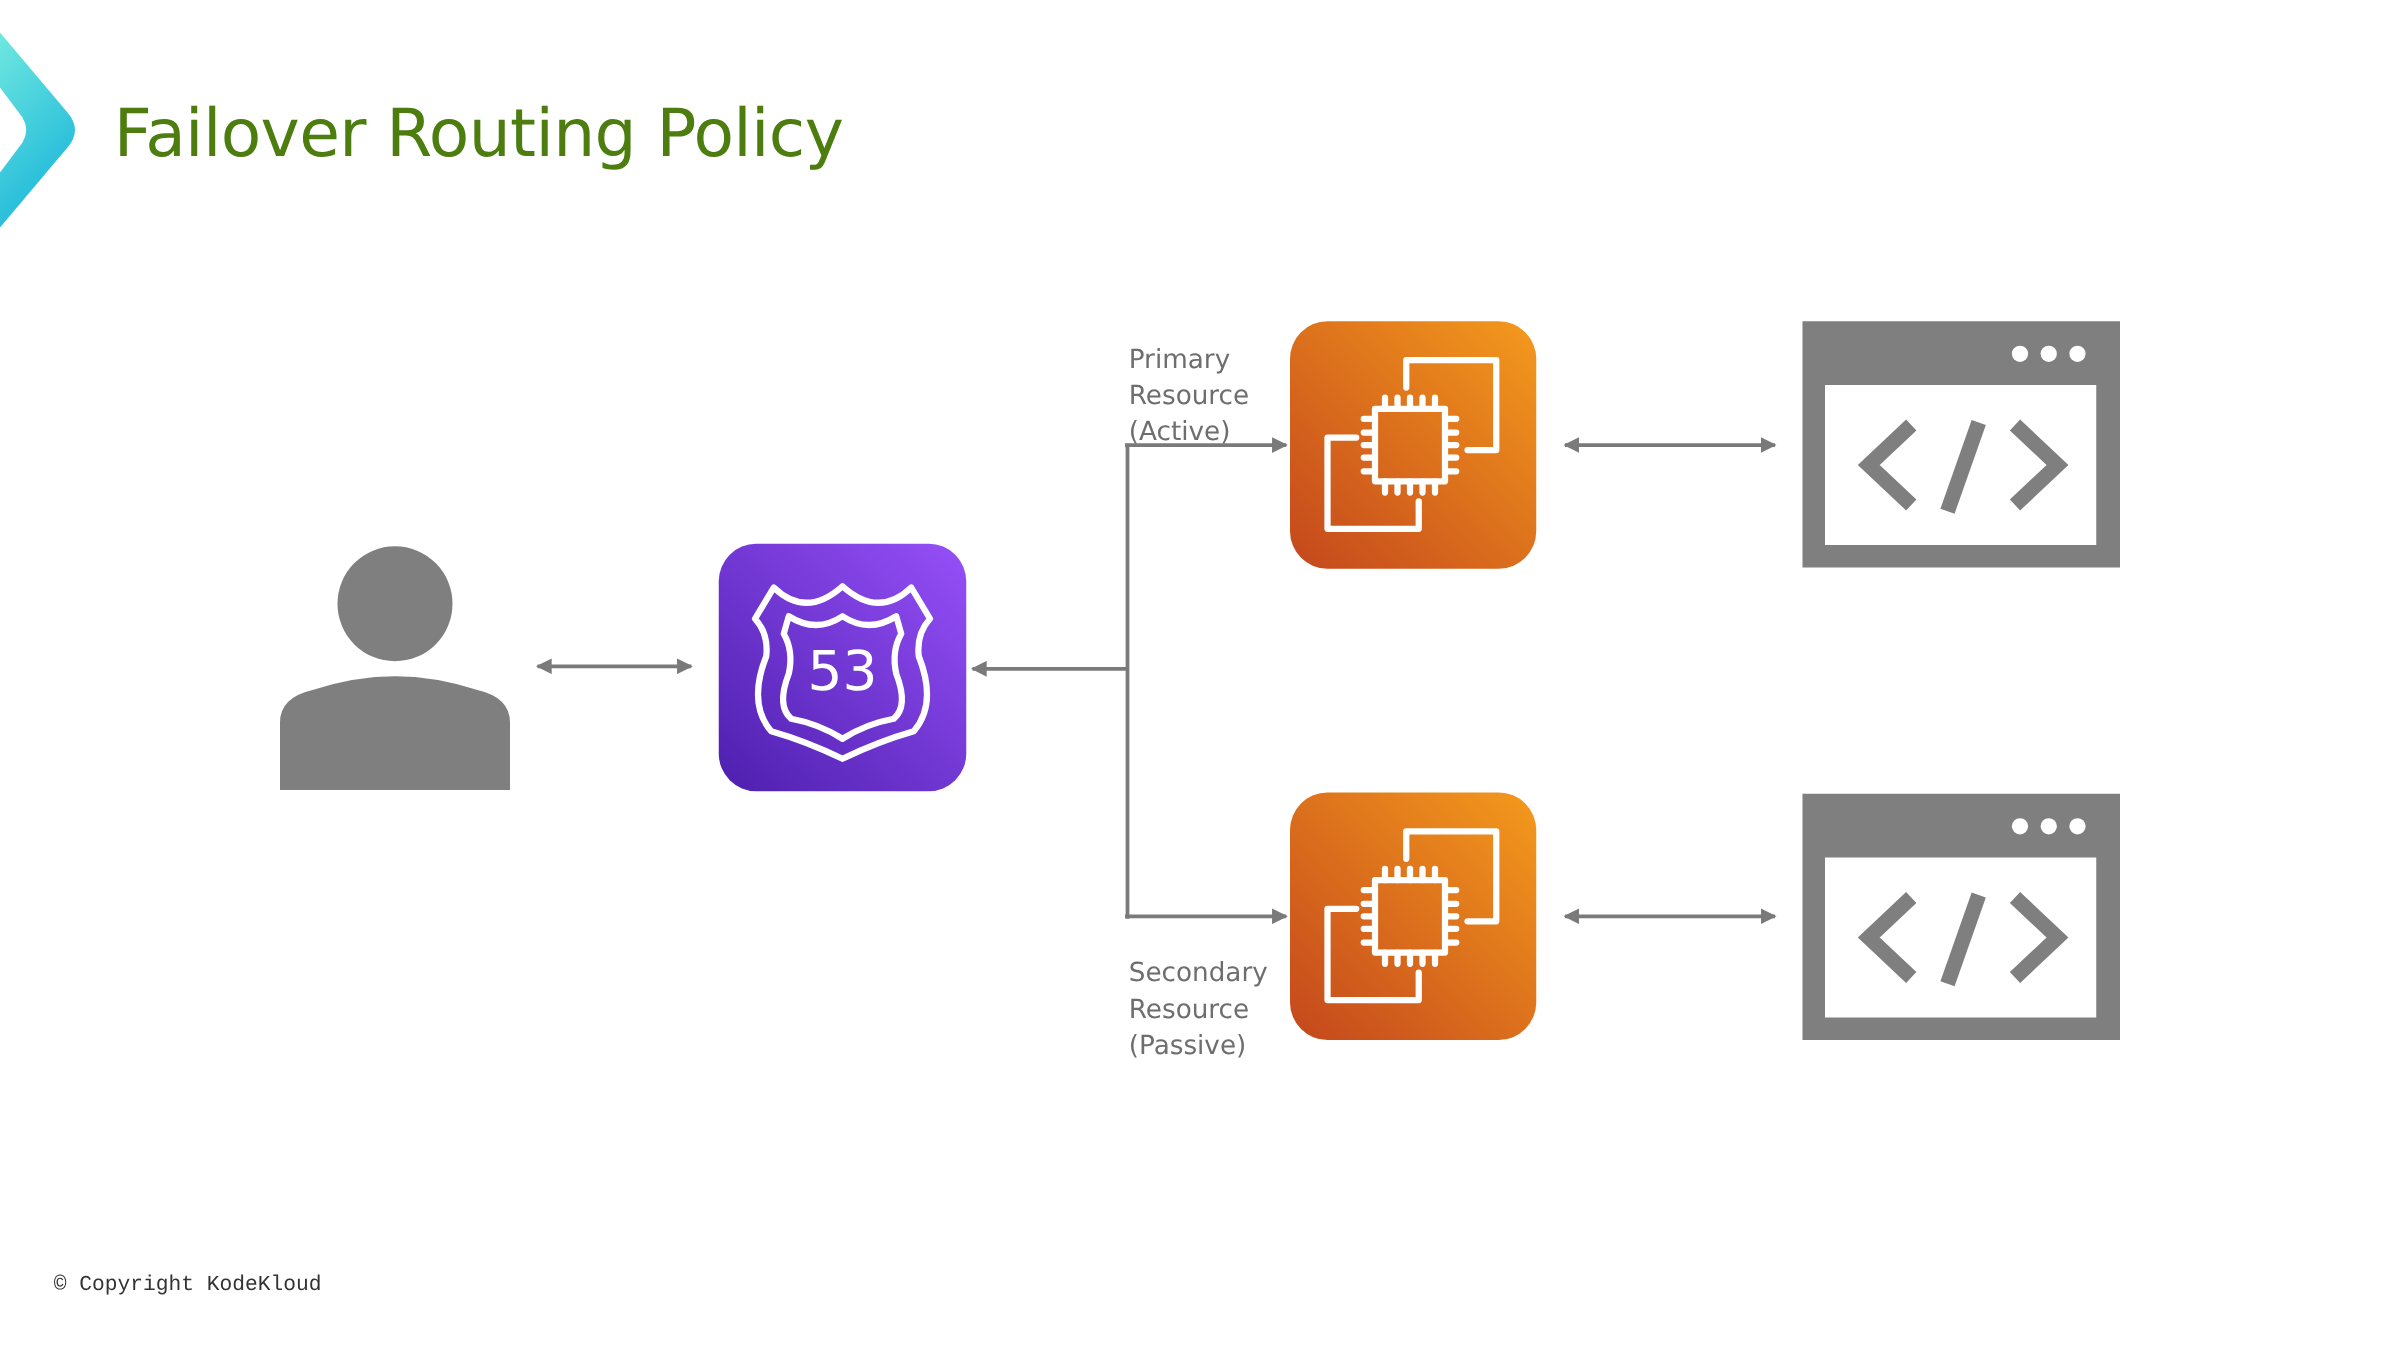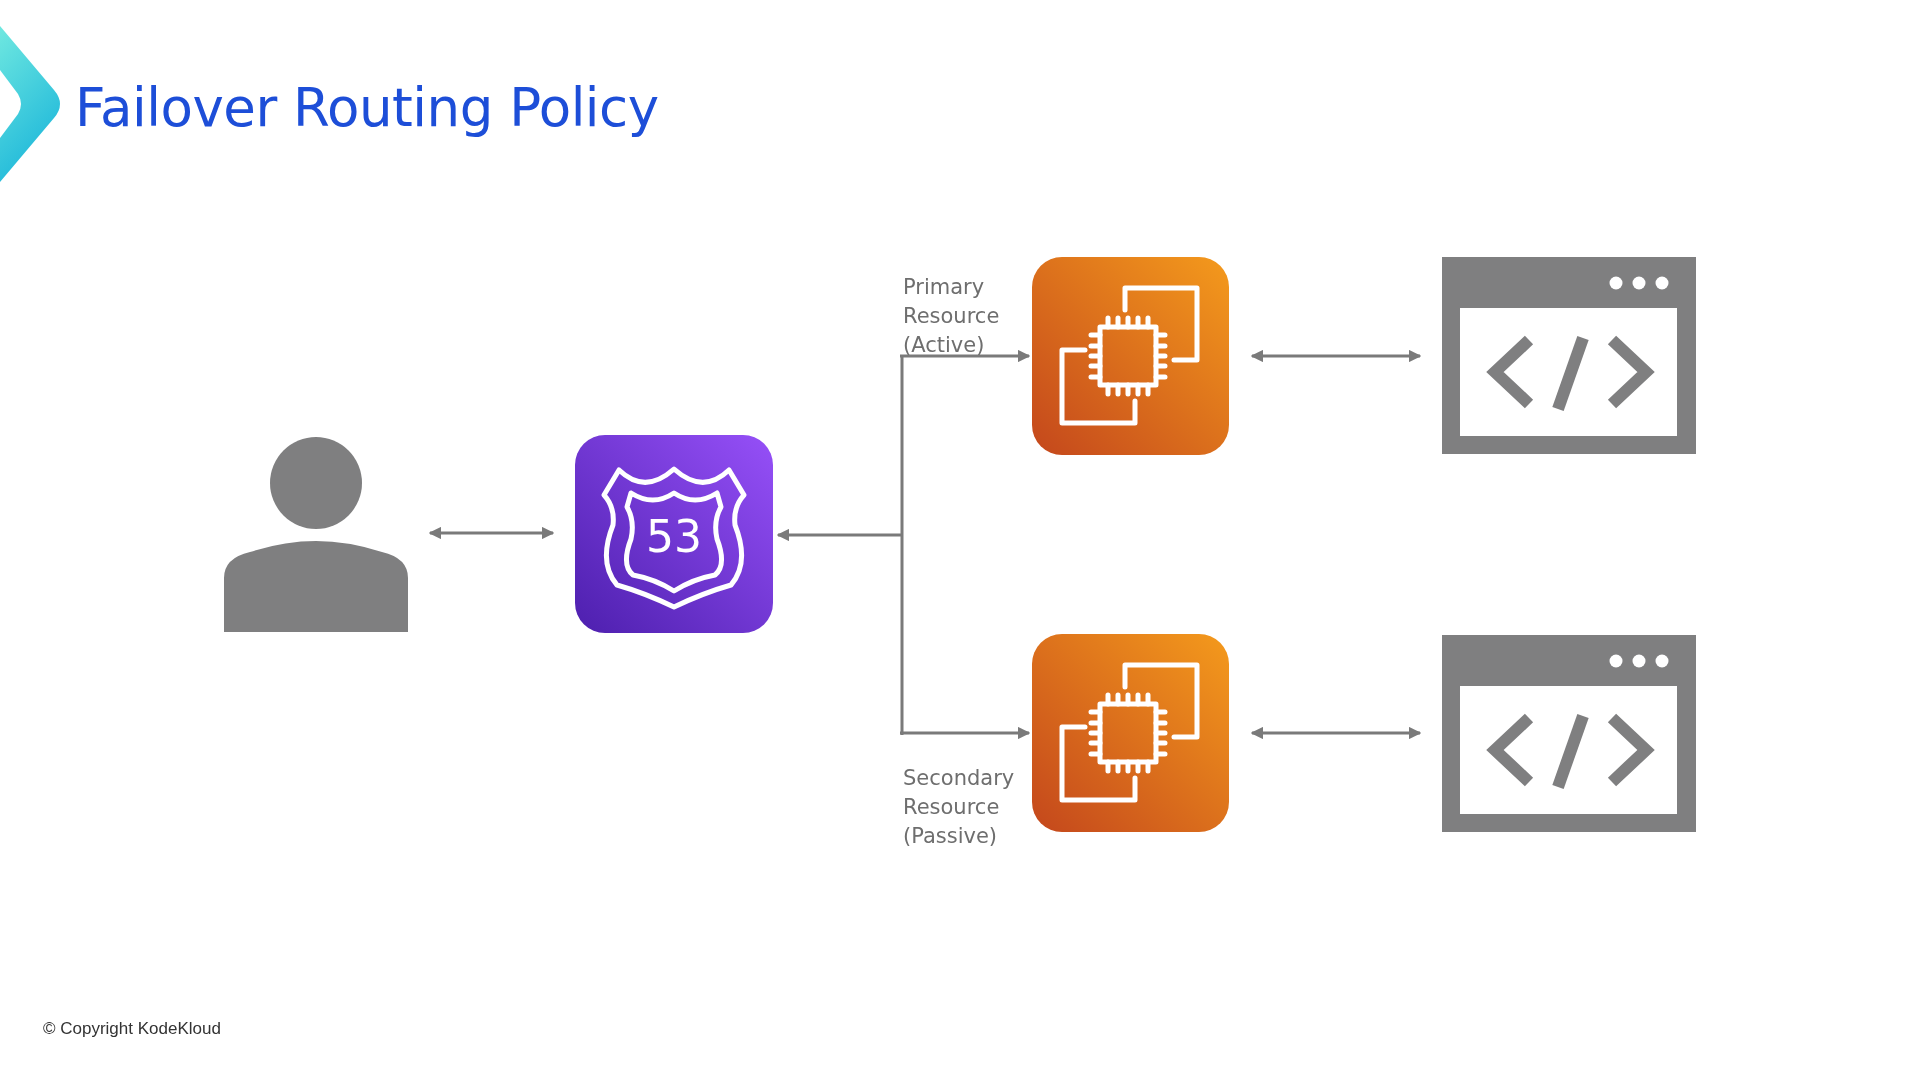--- a/index.html
+++ b/index.html
@@ -4,34 +4,34 @@
 <style>
   html, body { margin: 0; padding: 0; }
   body {
     width: 1920px; height: 1080px; background: #ffffff;
     position: relative; overflow: hidden;
     font-family: "DejaVu Sans", sans-serif;
   }
   .abs { position: absolute; }
   #chevron { left: 0; top: 26px; width: 66px; height: 156px; }
   #title {
-    left: 75px; top: 76px; font-size: 53px; color: #1d4ed8;
+    left: 91px; top: 76px; font-size: 53px; color: #4d7c0f;
     font-family: "DejaVu Sans", sans-serif; letter-spacing: -0.5px;
     white-space: nowrap; line-height: 64px;
   }
   #diagram { left: 0; top: 0; width: 1920px; height: 1080px; }
   .label {
     font-family: "DejaVu Sans", sans-serif; font-size: 21px; color: #6e6e6e;
     line-height: 29px; white-space: pre; margin-top: 16px;
   }
   #label-primary { left: 903px; top: 257px; }
   #label-secondary { left: 903px; top: 748px; }
   #copyright {
     left: 43px; top: 1019px; font-size: 17px; color: #333333;
-    font-family: Liberation Sans, sans-serif; white-space: nowrap;
+    font-family: Liberation Mono, monospace; white-space: nowrap;
   }
   .r53-text {
     font-family: "DejaVu Sans", sans-serif; font-size: 44px; fill: #ffffff;
   }
 </style>
 </head>
 <body>
 
 <svg id="chevron" class="abs" viewBox="0 0 66 156">
   <defs>

